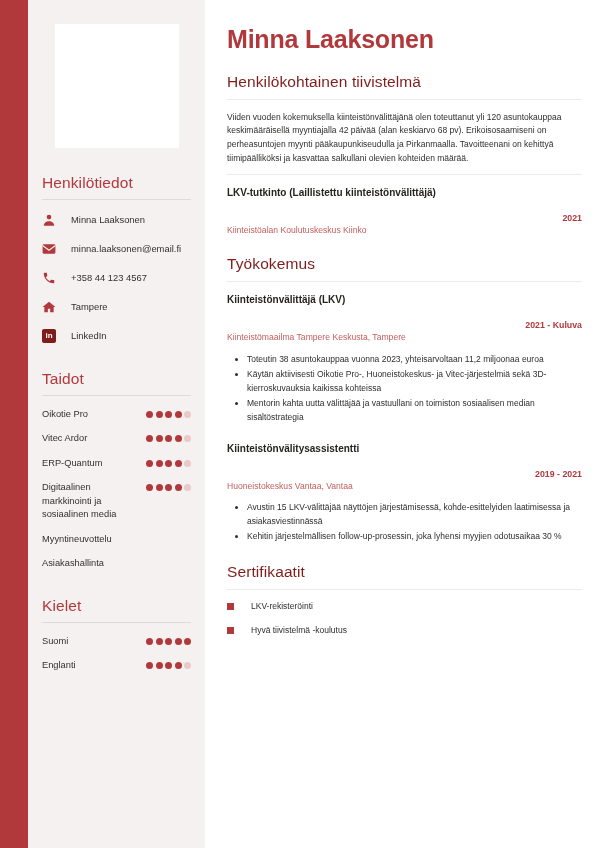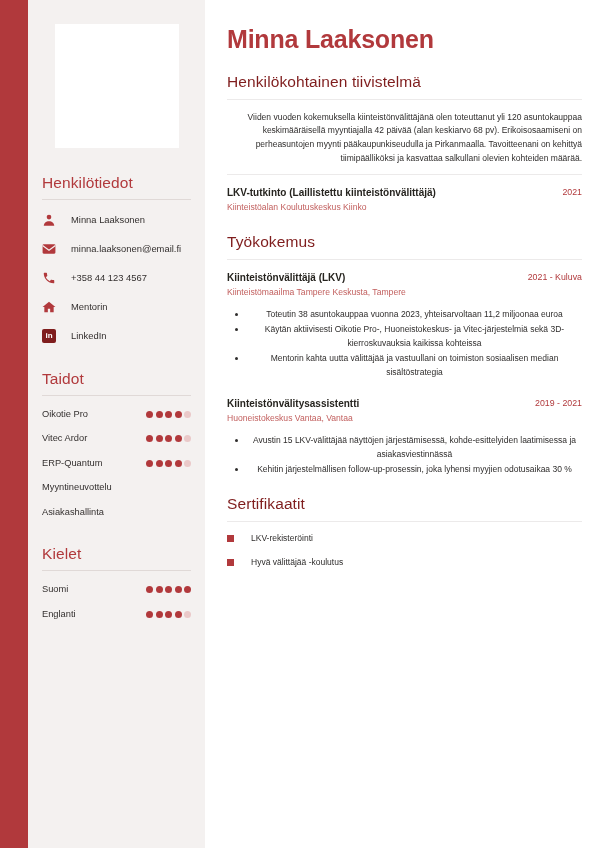--- a/index.html
+++ b/index.html
@@ -53,29 +53,29 @@
   .main { flex: 1 1 auto; height: 848px; padding: 26px 18px 0 22px; background:#ffffff; }
   .name {
     color: #b1393c; font-size: 25px; font-weight: bold;
     letter-spacing: -.2px; line-height: 1.1;
   }
   .main-heading {
     color: #7f1d1d; font-size: 15.5px; font-weight: 400;
     margin-top: 19px; letter-spacing: .1px;
   }
   .main-rule { height: 1px; background: #eceaea; margin: 8px 0 11px 0; }
-  .summary { font-size: 8.5px; color: #2f2d2c; line-height: 1.62; text-align: right; }
+  .summary { font-size: 8.5px; color: #2f2d2c; line-height: 1.62; text-align: left; }
 
   .entry { margin-bottom: 2px; }
   .entry-top { display: flex; justify-content: space-between; align-items: flex-start; gap: 10px; }
   .entry-title { font-size: 10px; font-weight: bold; color: #26241f; line-height: 1.45; max-width: 250px; }
-  .entry-date { font-size: 8.8px; font-weight: normal; color: #b1393c; white-space: nowrap; padding-top: 1px; }
+  .entry-date { font-size: 8.8px; font-weight: bold; color: #b1393c; white-space: nowrap; padding-top: 1px; margin-top: 26px; }
   .entry-org { font-size: 8.6px; color: #c2605f; line-height: 1.5; margin-top: 1px; }
 
-  .bullets { margin: 9px 0 0 0; padding-left: 20px; text-align: center; }
+  .bullets { margin: 9px 0 0 0; padding-left: 20px; }
   .bullets li { font-size: 8.5px; color: #2f2d2c; line-height: 1.63; margin-bottom: 1px; }
 
   .cert-list { list-style: none; margin-top: 3px; }
   .cert-item { display: flex; align-items: flex-start; margin-bottom: 12px; }
   .cert-sq { width: 7px; height: 7px; background: #b1393c; margin-right: 9px; margin-top: 2px; flex: 0 0 7px; }
   .cert-txt { font-size: 8.5px; color: #2f2d2c; line-height: 1.4; padding-left: 8px; }
   .gap-md { height: 15px; }
   .linkedin-box {
     width: 14px; height: 14px; background: #7f1d1d; border-radius: 2px;
     color: #fff; font-size: 8px; font-weight: bold; line-height: 14px; text-align: center;
@@ -124,21 +124,21 @@
       </span>
       <span class="contact-txt">+358 44 123 4567</span>
     </div>
 
     <div class="contact-row">
       <span class="contact-ico">
         <svg width="14" height="14" viewBox="0 0 24 24" fill="#b1393c">
             <path d="M12 3L1 12h3v9h6v-6h4v6h6v-9h3z"></path>
           </svg>
       </span>
-      <span class="contact-txt">Mentorin</span>
+      <span class="contact-txt">Tampere</span>
     </div>
 
     <div class="contact-row">
       <span class="contact-ico">
         <span class="linkedin-box">in</span>
       </span>
       <span class="contact-txt">LinkedIn</span>
     </div>
 
     <div class="side-heading">Taidot</div>
@@ -159,20 +159,30 @@
       <span class="dots">
           <span class="dot on"></span>
           <span class="dot on"></span>
           <span class="dot on"></span>
           <span class="dot on"></span>
           <span class="dot"></span>
         </span>
     </div>
     <div class="skill-row">
       <span class="skill-name">ERP-Quantum</span>
+      <span class="dots">
+          <span class="dot on"></span>
+          <span class="dot on"></span>
+          <span class="dot on"></span>
+          <span class="dot on"></span>
+          <span class="dot"></span>
+        </span>
+    </div>
+    <div class="skill-row">
+      <span class="skill-name">Digitaalinen markkinointi ja sosiaalinen media</span>
       <span class="dots">
           <span class="dot on"></span>
           <span class="dot on"></span>
           <span class="dot on"></span>
           <span class="dot on"></span>
           <span class="dot"></span>
         </span>
     </div>
     <div class="skill-row">
       <span class="skill-name">Myyntineuvottelu</span>
@@ -260,18 +270,18 @@
     <h2 class="main-heading">Sertifikaatit</h2>
     <div class="main-rule"></div>
 
     <ul class="cert-list">
       <li class="cert-item">
         <span class="cert-sq"></span>
         <span class="cert-txt">LKV-rekisteröinti</span>
       </li>
       <li class="cert-item">
         <span class="cert-sq"></span>
-        <span class="cert-txt">Hyvä välittäjää -koulutus</span>
+        <span class="cert-txt">Hyvä tiivistelmä -koulutus</span>
       </li>
     </ul>
 
   </main>
 </div>
 
 </body></html>

